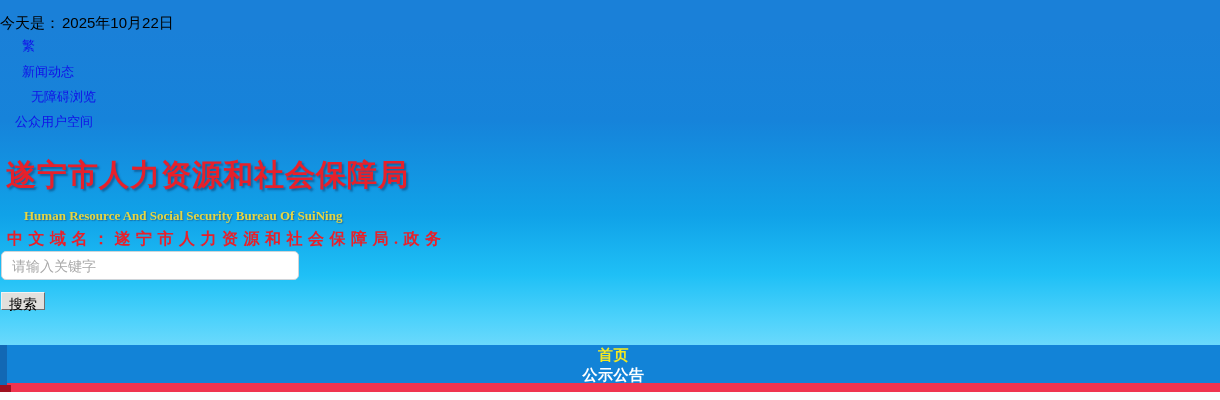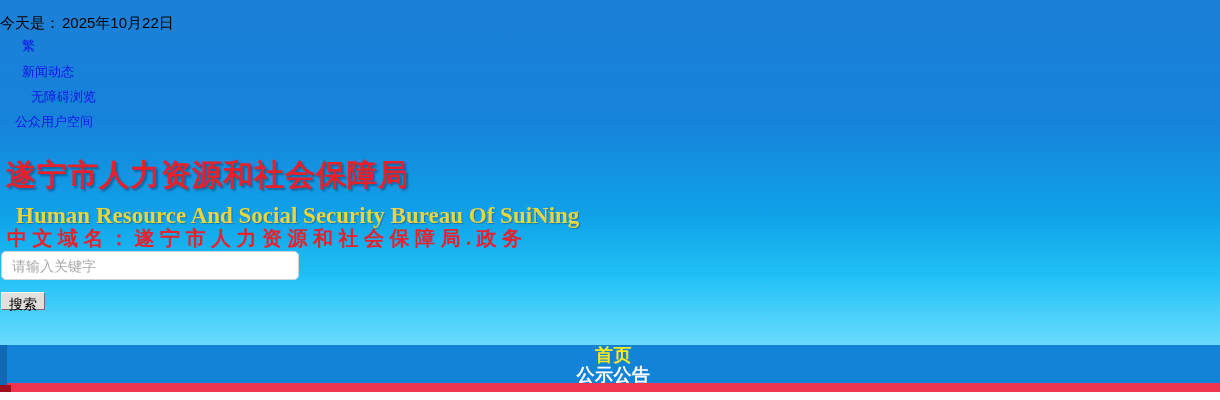--- a/index.html
+++ b/index.html
@@ -69,38 +69,38 @@
     font-weight: bold;
     font-size: 30px;
     line-height: 50px;
     color: #e8202a;
     letter-spacing: 1px;
     white-space: nowrap;
     text-shadow: 2px 2px 2px rgba(20,40,80,0.45);
   }
   #site-title-en {
     position: absolute;
-    left: 16px;
+    left: 24px;
     top: 205px;
     font-family: "Liberation Serif", serif;
     font-weight: bold;
-    font-size: 23px;
+    font-size: 13px;
     line-height: 22px;
     color: #e8d640;
     letter-spacing: 0px;
     white-space: nowrap;
     text-shadow: 1px 1px 1px rgba(30,60,100,0.45);
   }
   #site-domain {
     position: absolute;
     left: 7px;
     top: 228px;
     font-family: "Liberation Serif", serif;
     font-weight: bold;
-    font-size: 20px;
+    font-size: 16px;
     line-height: 21px;
     color: #e8202a;
     letter-spacing: 5.5px;
     white-space: nowrap;
   }
 
   
   #search-input {
     position: absolute;
     left: 1px;
@@ -158,21 +158,21 @@
     position: absolute;
     left: 0;
     top: 0;
     width: 1213px;
     text-align: center;
   }
   .nav-item {
     display: block;
     font-family: "Liberation Sans", sans-serif;
     font-weight: bold;
-    font-size: 18px;
+    font-size: 15px;
     line-height: 20px;
     text-decoration: none;
     white-space: nowrap;
     letter-spacing: 0.5px;
   }
   .nav-item.is-current { color: #f5e820; }
   .nav-item.is-plain   { color: #ffffff; }
 
   
   #red-rule {

